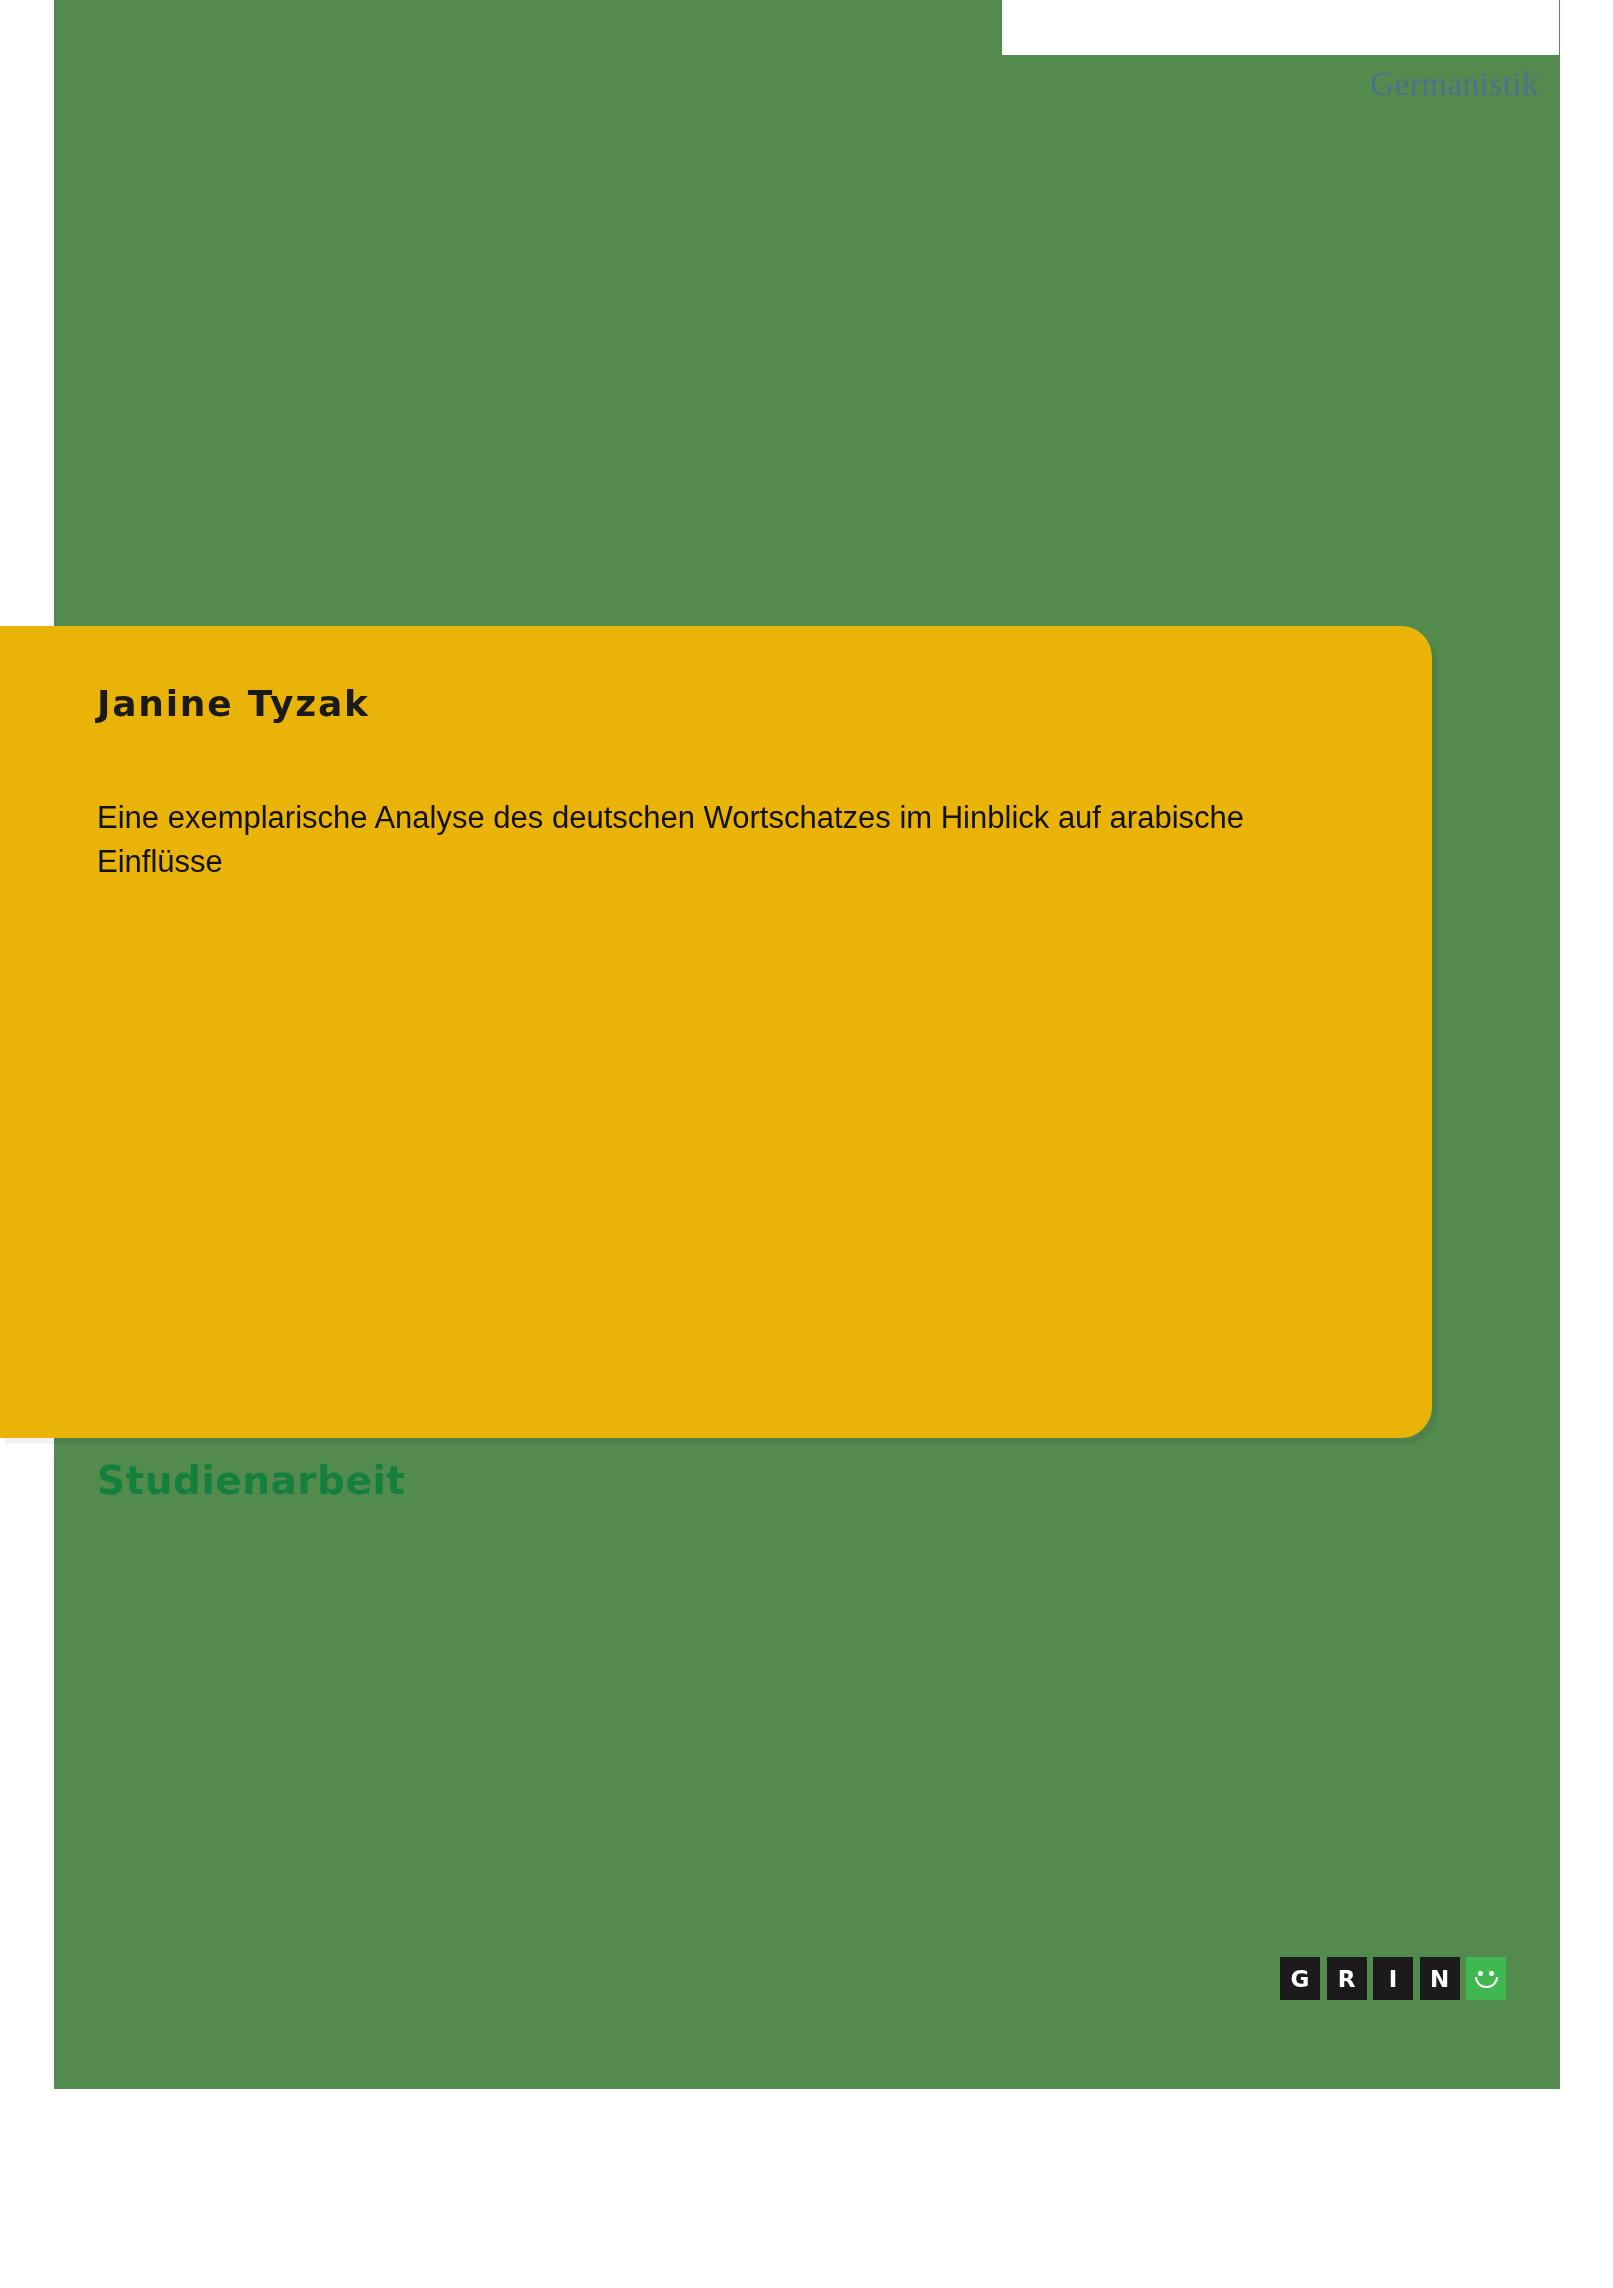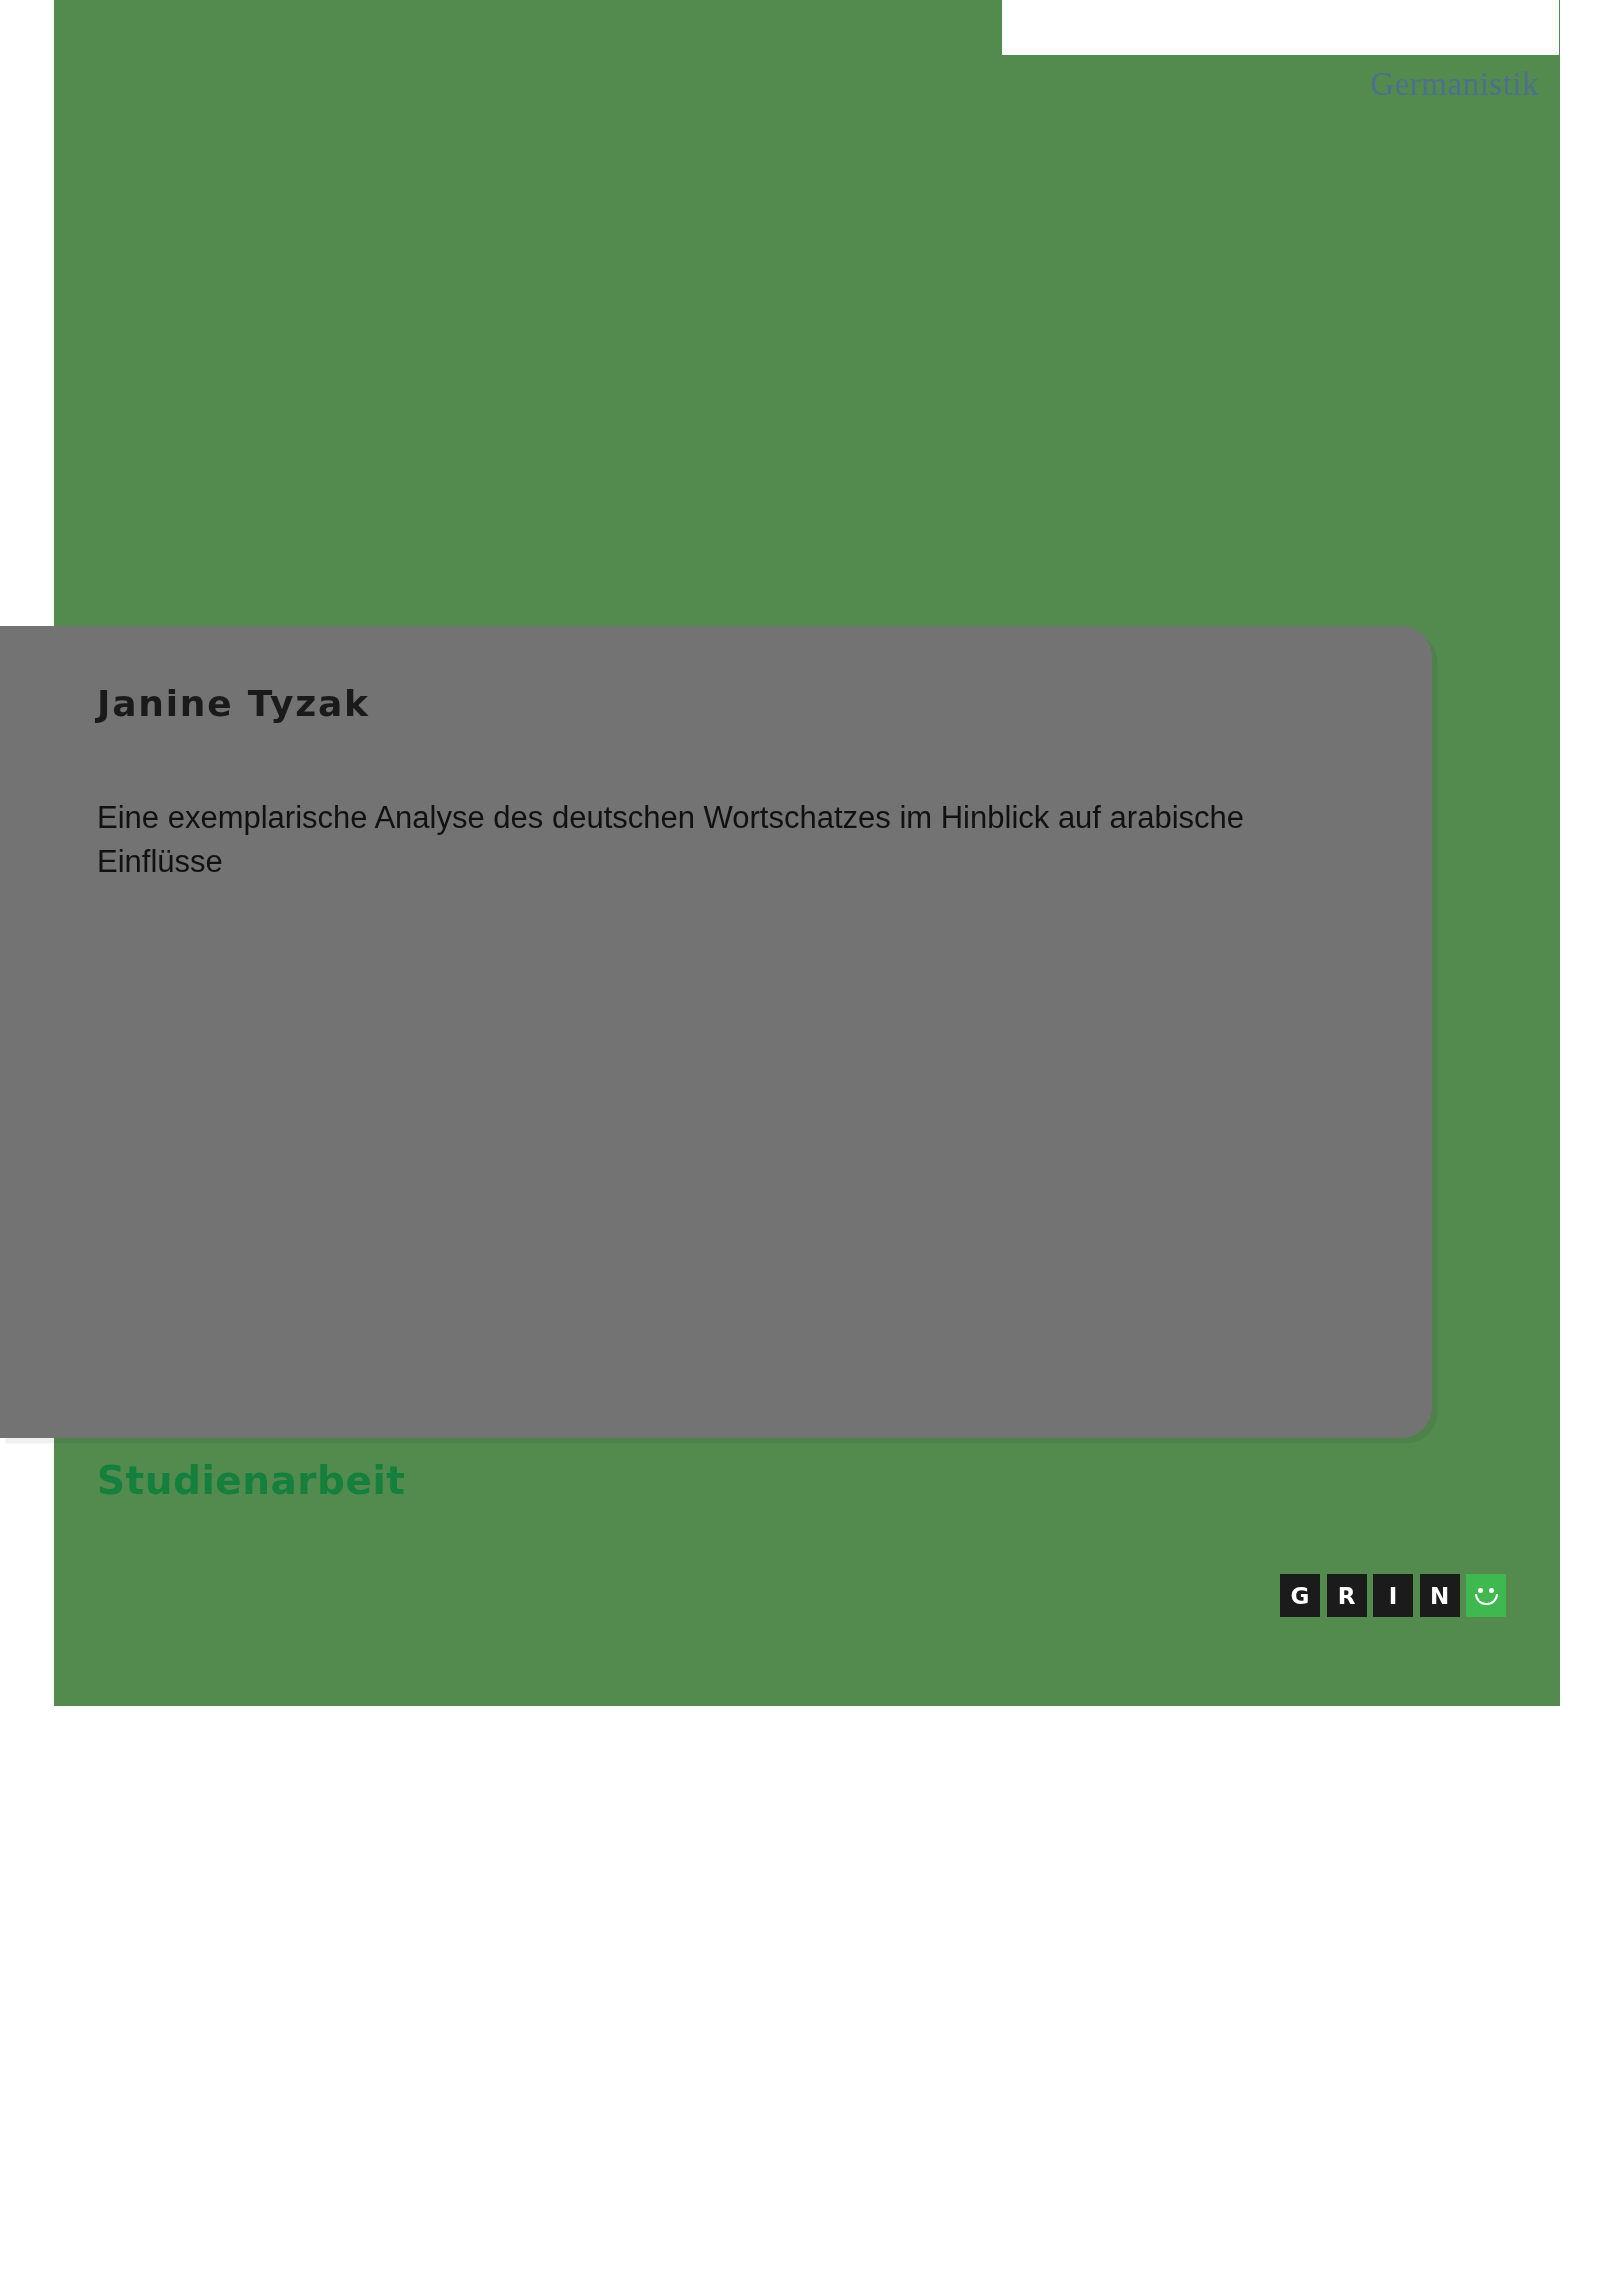--- a/index.html
+++ b/index.html
@@ -6,21 +6,21 @@
     margin: 0;
     padding: 0;
     background: #ffffff;
   }
   body {
     font-family: "Liberation Sans", sans-serif;
   }
   .page {
     position: relative;
     width: 1613px;
-    height: 1706px;
+    height: 2089px;
     background: #ffffff;
     overflow: hidden;
   }
 
   
   .green-bg {
     position: absolute;
     left: 54px;
     top: 0px;
     width: 1506px;
@@ -64,21 +64,21 @@
     font-family: "Liberation Serif", serif;
   }
 
   
   .card {
     position: absolute;
     left: 0px;
     top: 626px;
     width: 1432px;
     height: 812px;
-    background: #737373;
+    background: #eab308;
     border-radius: 0px 31px 31px 0px;
     box-shadow: 5.5px 5.5px 0 rgba(0,0,0,0.06);
   }
   .card-inner {
     position: absolute;
     left: 97px;
     top: 57px;
     right: 83px;
   }
   .author {

